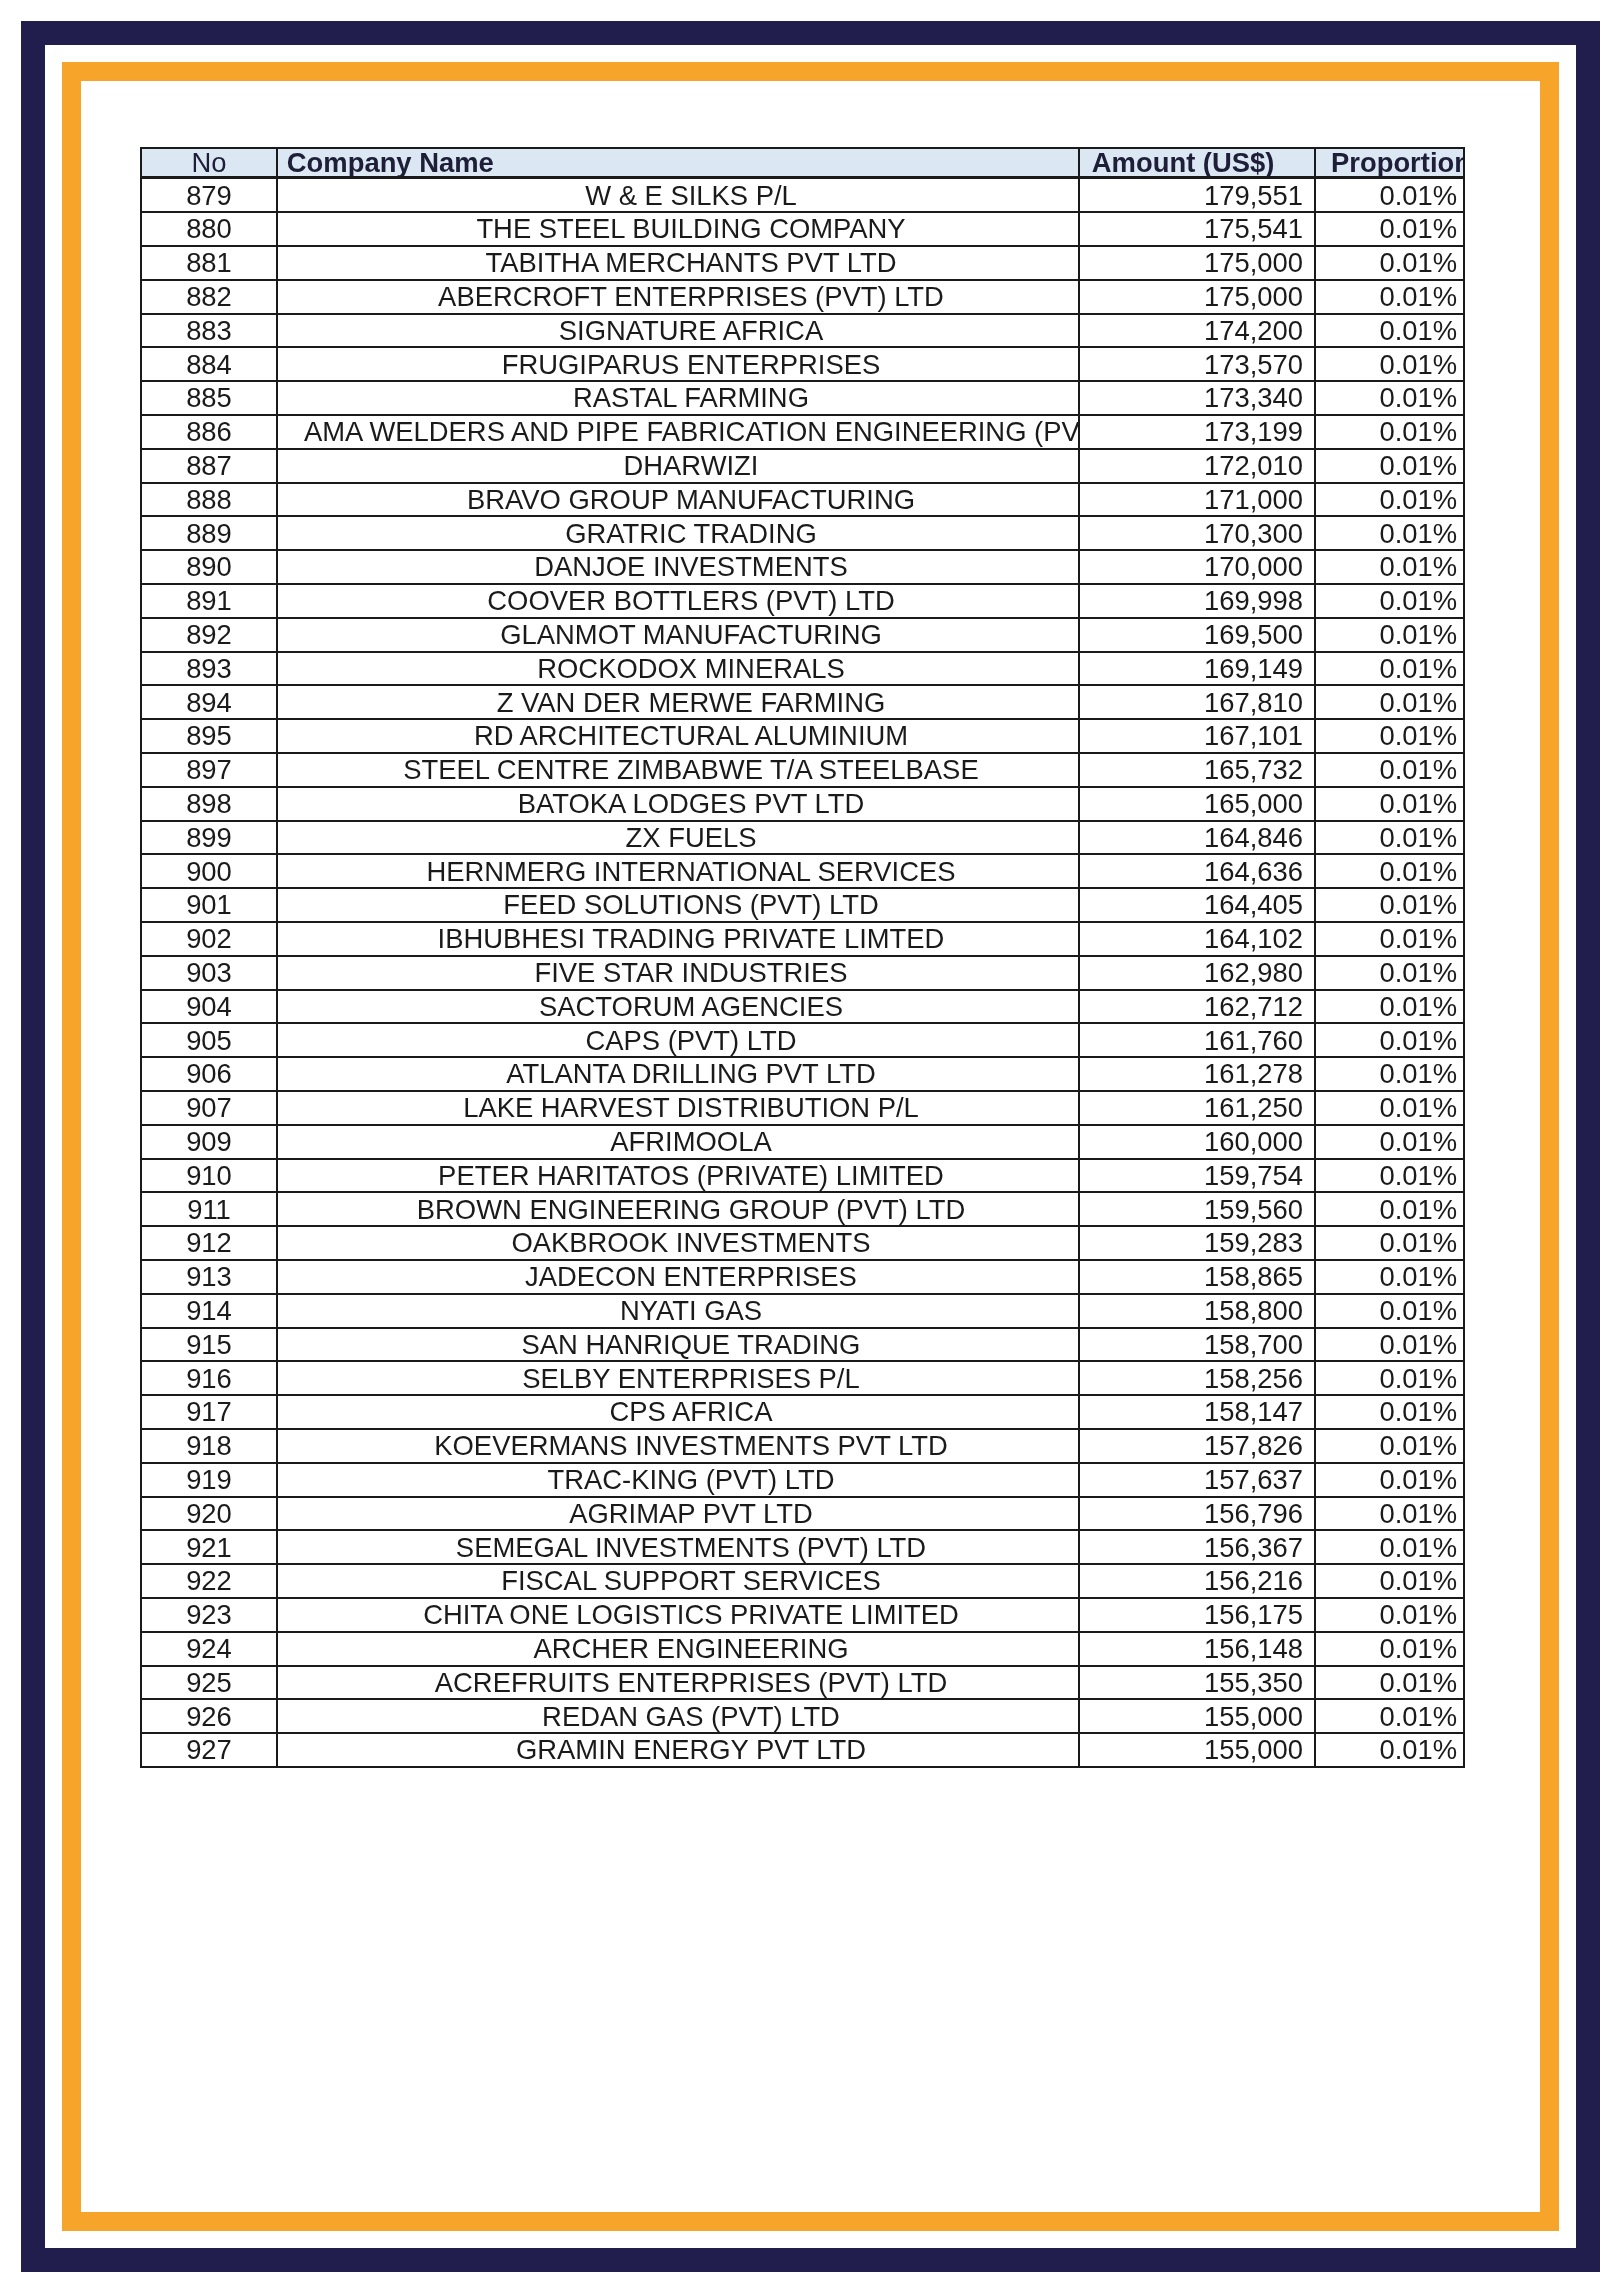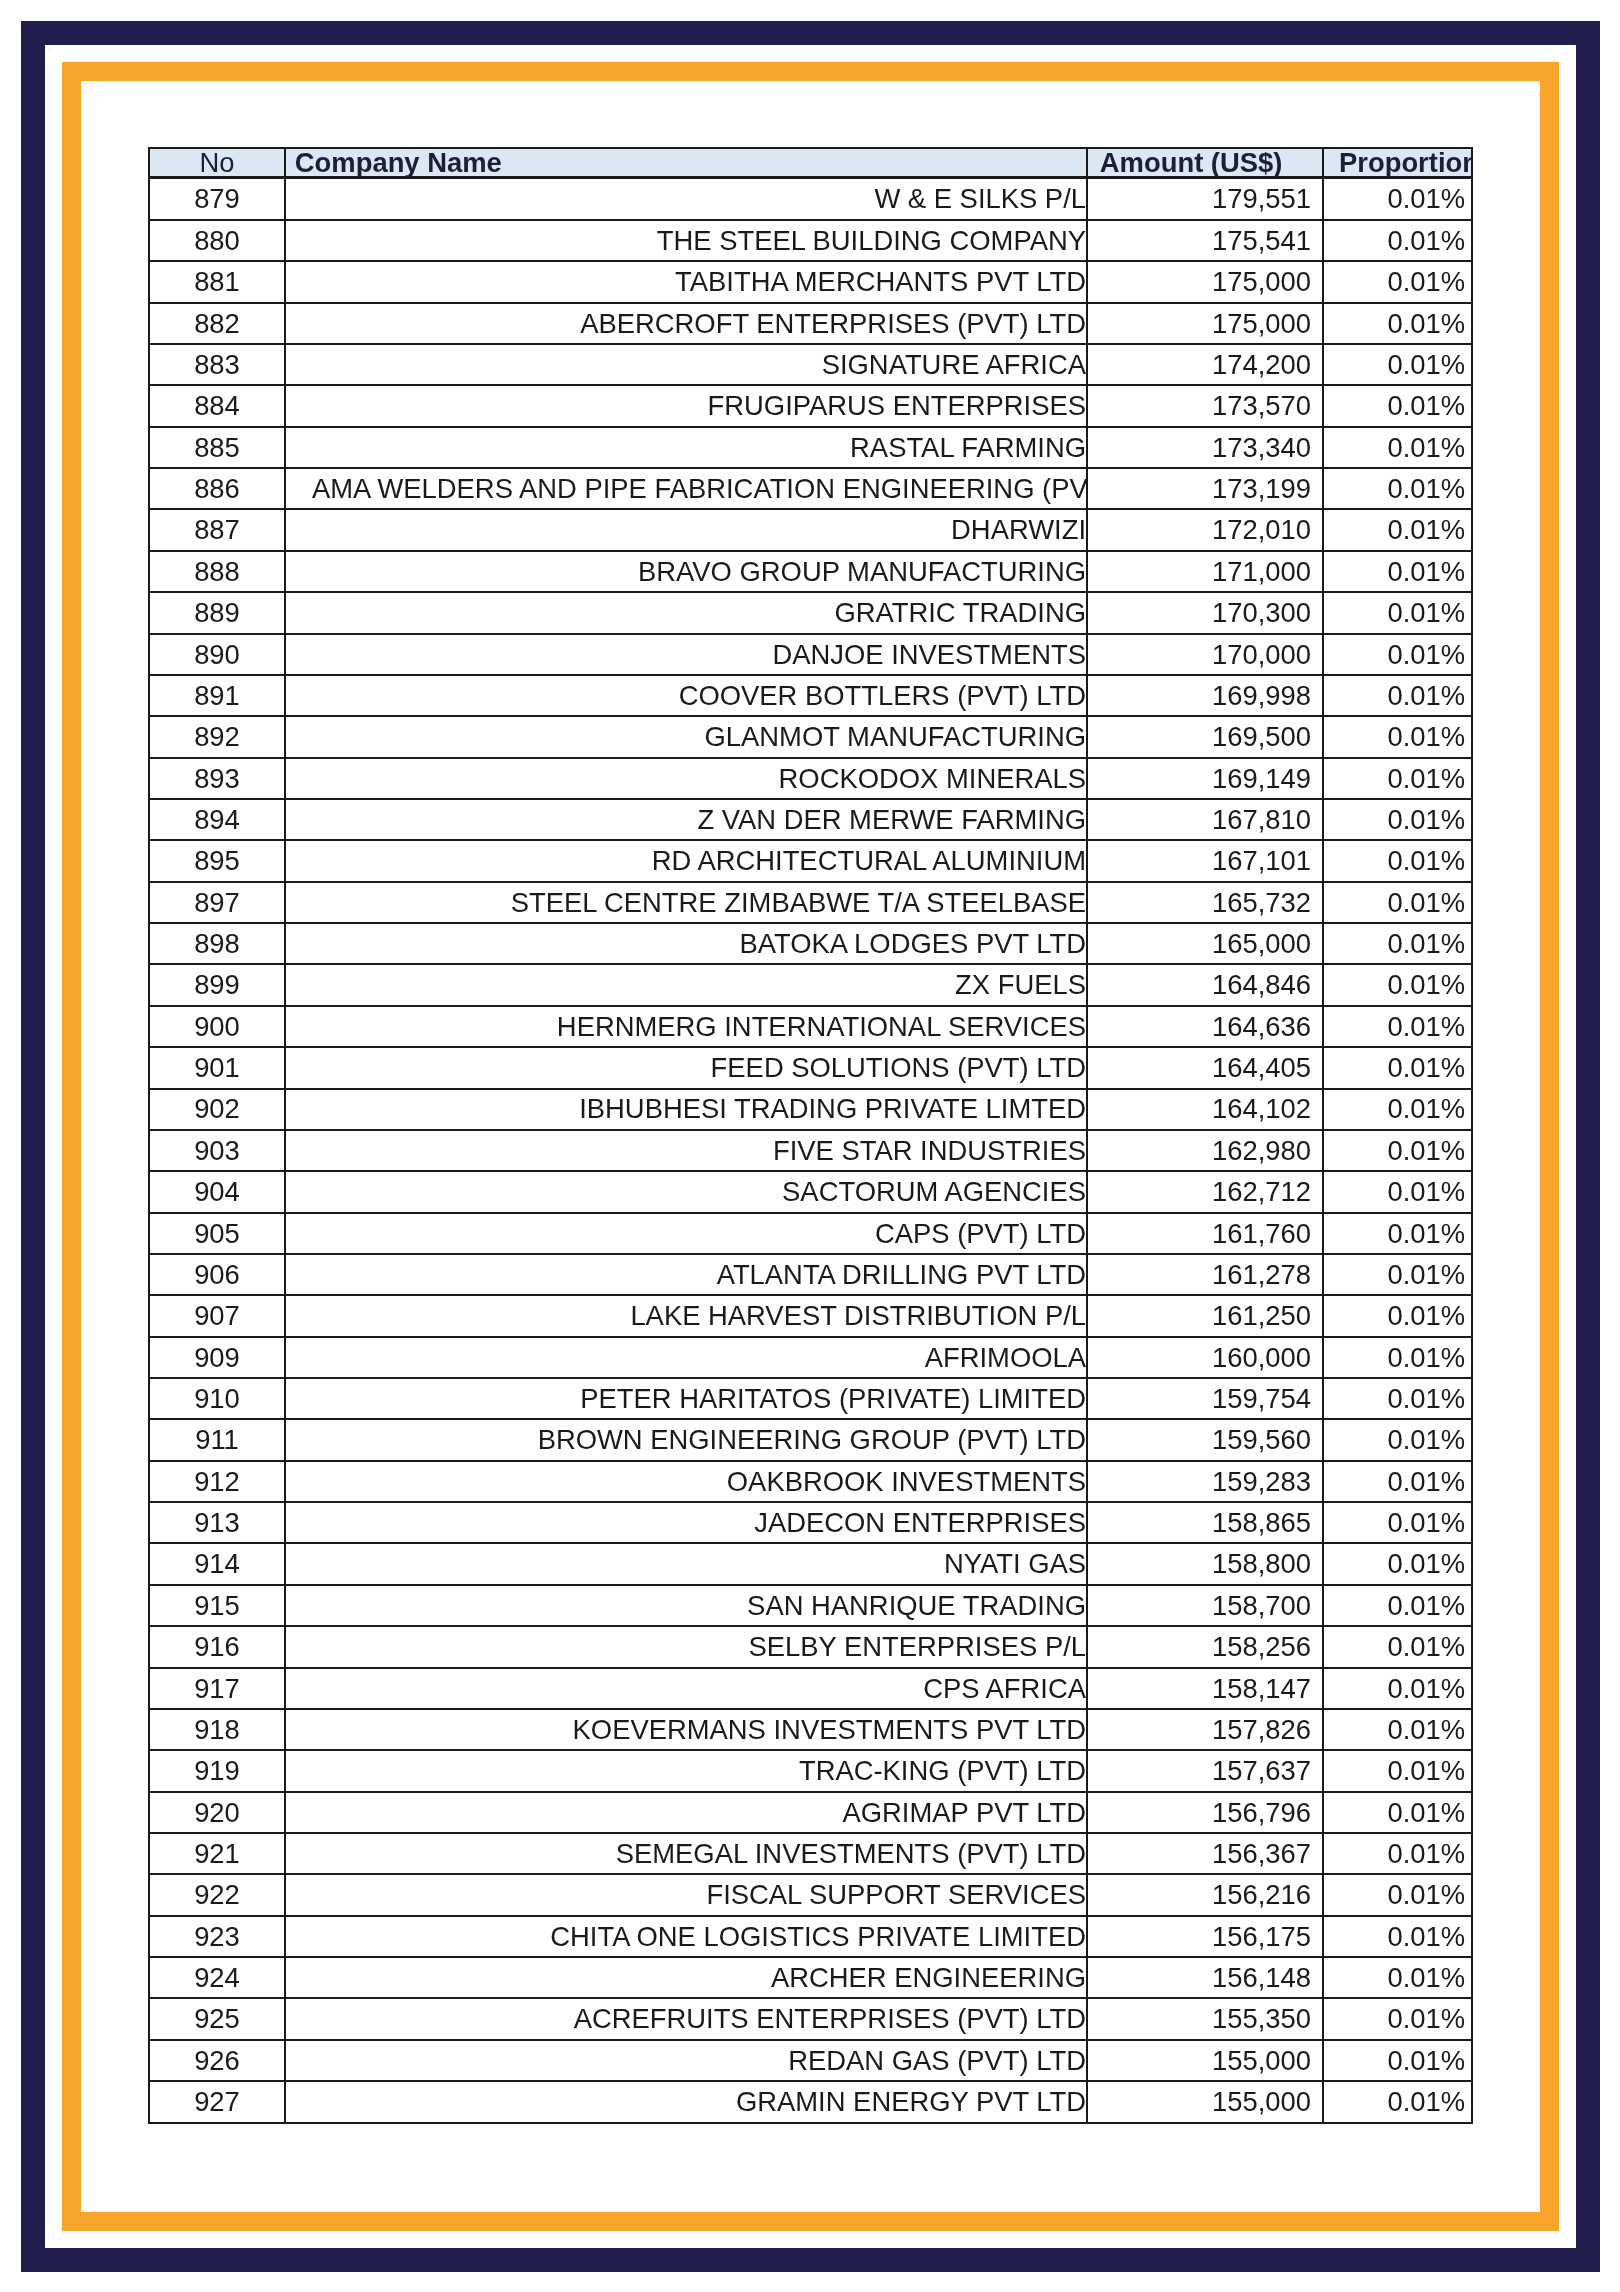--- a/index.html
+++ b/index.html
@@ -24,24 +24,24 @@
     width: 1579px; height: 2251px;
     border: 24.5px solid #211e4e;
   }
   .frame-orange {
     left: 62px; top: 62px;
     width: 1497px; height: 2169px;
     border: 19.6px solid #f7a42a;
   }
   table.data-table {
     position: absolute;
-    left: 148px;
+    left: 140px;
     top: 147px;
     width: 1323px;
-    height: 1977px;
+    height: 1621px;
     border-collapse: collapse;
     table-layout: fixed;
   }
   .data-table th, .data-table td {
     border: 2.9px solid #1a1a1a;
     padding: 0;
     font-size: 27.4px;
     line-height: 1;
     color: #1a1a1a;
     overflow: hidden;
@@ -57,21 +57,21 @@
   }
   .data-table thead th.col-no {
     font-weight: normal;
     text-align: center;
   }
   .data-table thead th.col-company { padding-left: 8.8px; }
   .data-table thead th.col-amount { padding-left: 11.8px; }
   .data-table thead th.col-proportion { padding-left: 15px; }
 
   .data-table td.col-no { text-align: center; }
-  .data-table td.col-company { text-align: right; padding-left: 26px; }
+  .data-table td.col-company { text-align: center; padding-left: 26px; }
   .data-table td.col-amount { text-align: right; padding-right: 11px; }
   .data-table td.col-proportion { text-align: right; padding-right: 5.9px; }
 </style>
 </head>
 <body>
 
 <div class="frame frame-navy"></div>
 <div class="frame frame-orange"></div>
 
 <table class="data-table">

